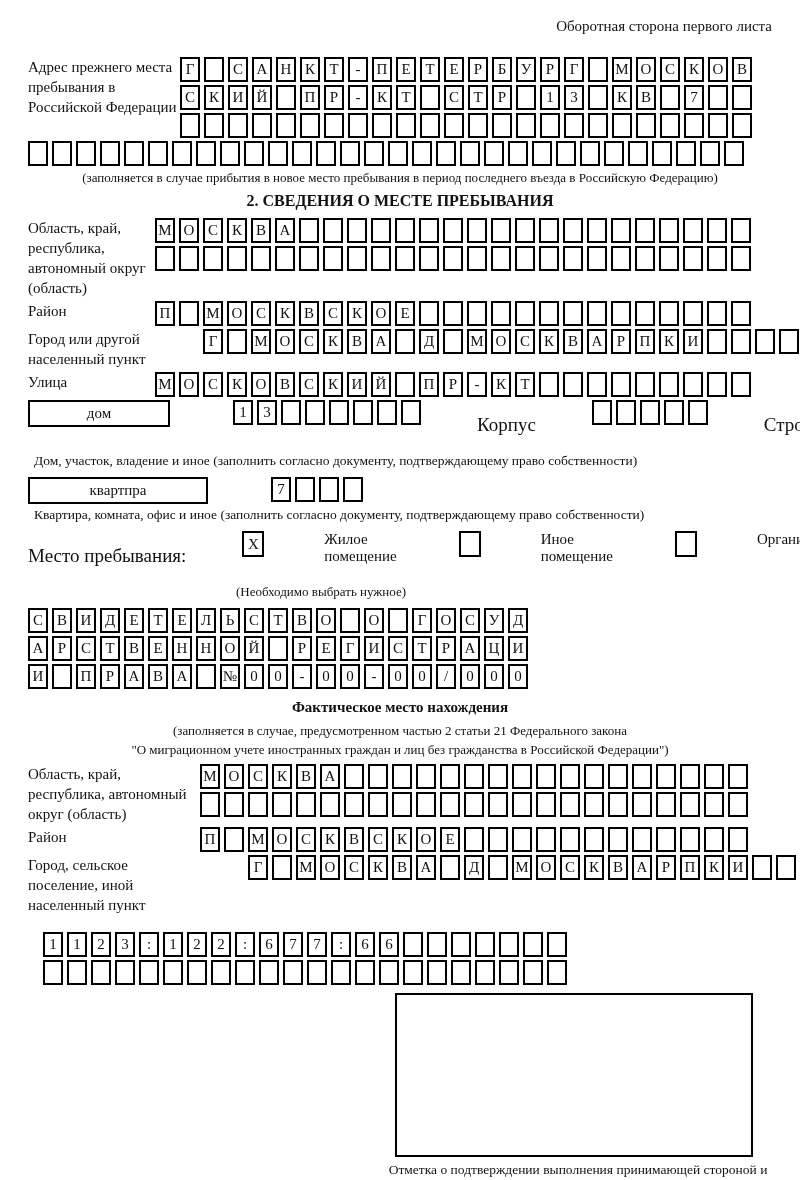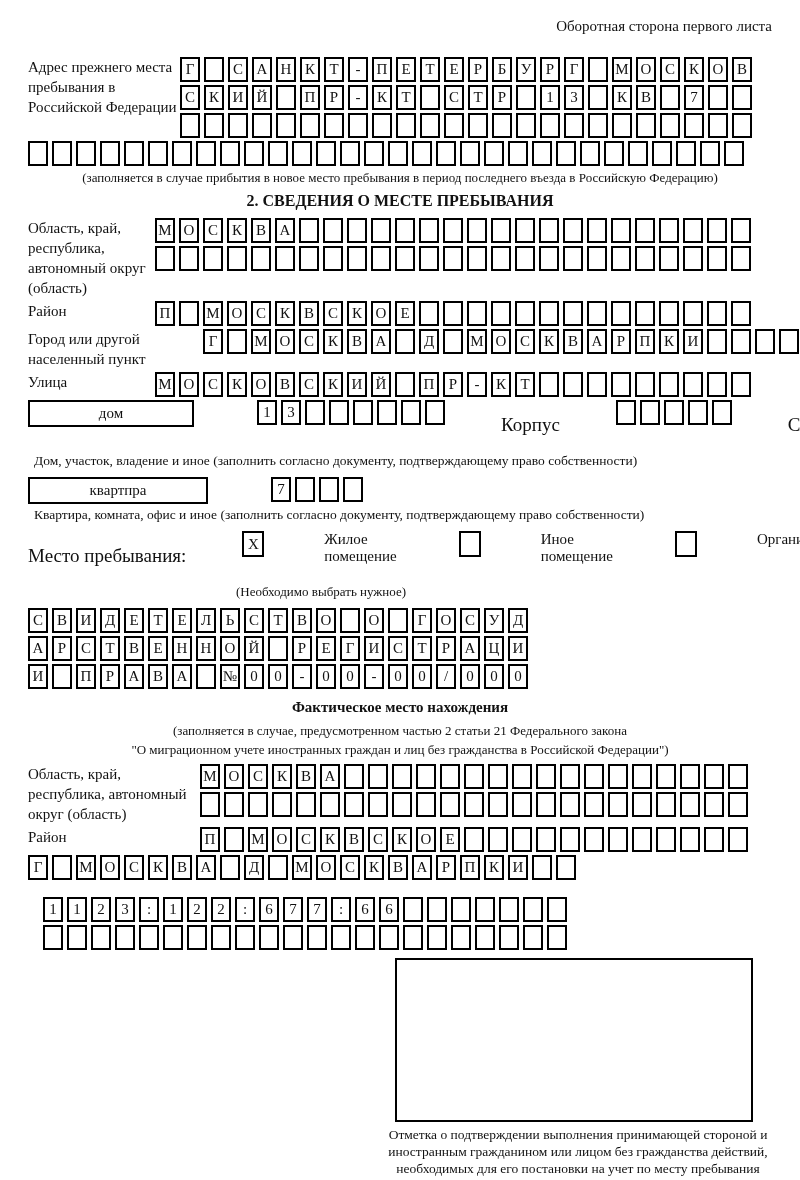--- a/index.html
+++ b/index.html
@@ -25,21 +25,21 @@
     width:20px; height:25px; border:2px solid #000;
     display:flex; align-items:center; justify-content:center;
     font-size:15px; flex:none;
   }
   .rows-col { display:flex; flex-direction:column; gap:3px; }
 
   .widebox {
     border:2px solid #000; height:27px; flex:none;
     display:flex; align-items:center; justify-content:center; font-size:15px;
   }
-  .housebox { width:166px; }
+  .housebox { width:142px; }
   .aptbox   { width:180px; }
 
   .inline-label { font-size:19px; margin:14px 8px; flex:none;font-family:Liberation Serif, serif; }
 
   .note-c { font-size:13px; text-align:center; line-height:17px; margin:2px 0 6px 0; }
   .note-l { font-size:13.5px; text-align:left; margin:3px 0 8px 6px; }
 
   .sec-title { font-weight:bold; font-size:16px; text-align:center; margin:6px 0 8px 0; }
   .sub-title { font-weight:bold; font-size:15px; text-align:center; margin:10px 0 6px 0; }
 
@@ -550,20 +550,21 @@
       <div class="cell"></div>
       <div class="cell"></div>
       <div class="cell"></div>
       <div class="cell"></div>
       <div class="cell"></div>
       <div class="cell"></div>
     </div>
 </div>
 
 <div class="row center">
+  <div class="label w-act">Город, сельское поселение, иной населенный пункт</div>
   <div class="cells">
       <div class="cell">Г</div>
       <div class="cell"></div>
       <div class="cell">М</div>
       <div class="cell">О</div>
       <div class="cell">С</div>
       <div class="cell">К</div>
       <div class="cell">В</div>
       <div class="cell">А</div>
       <div class="cell"></div>

